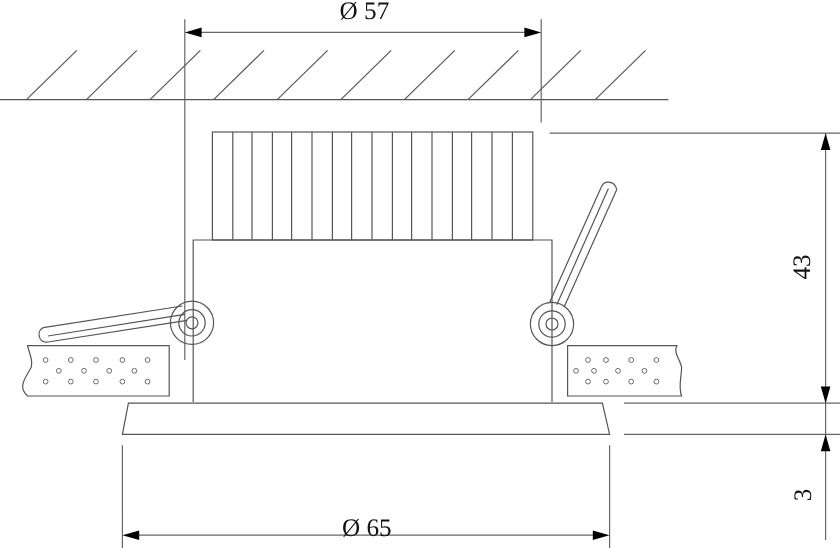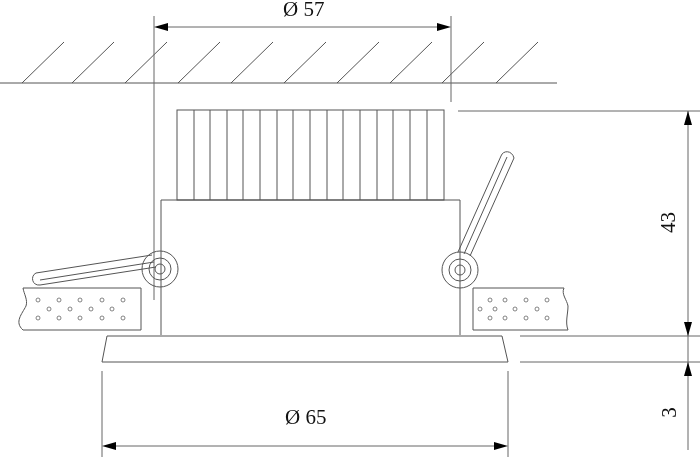--- a/index.html
+++ b/index.html
@@ -134,16 +134,16 @@
   <g>
     <line class="dim" x1="102" y1="371" x2="102" y2="457"></line>
     <line class="dim" x1="508" y1="371" x2="508" y2="457"></line>
     <line class="dim" x1="106" y1="446" x2="504" y2="446"></line>
     <polygon class="arrow" points="102,446 116,442 116,450"></polygon>
     <polygon class="arrow" points="508,446 494,442 494,450"></polygon>
   </g>
 </svg>
 
   <span class="lbl" style="left:283px;top:-3px;">Ø 57</span>
-  <span class="lbl" style="left:285px;top:405px;">Ø 65</span>
+  <span class="lbl" style="left:285px;top:428px;">Ø 65</span>
   <span class="lbl" style="left:658px;top:210px;transform:rotate(-90deg);transform-origin:center;">43</span>
   <span class="lbl" style="left:664px;top:400px;transform:rotate(-90deg);transform-origin:center;">3</span>
 </div>
 
 </body></html>

